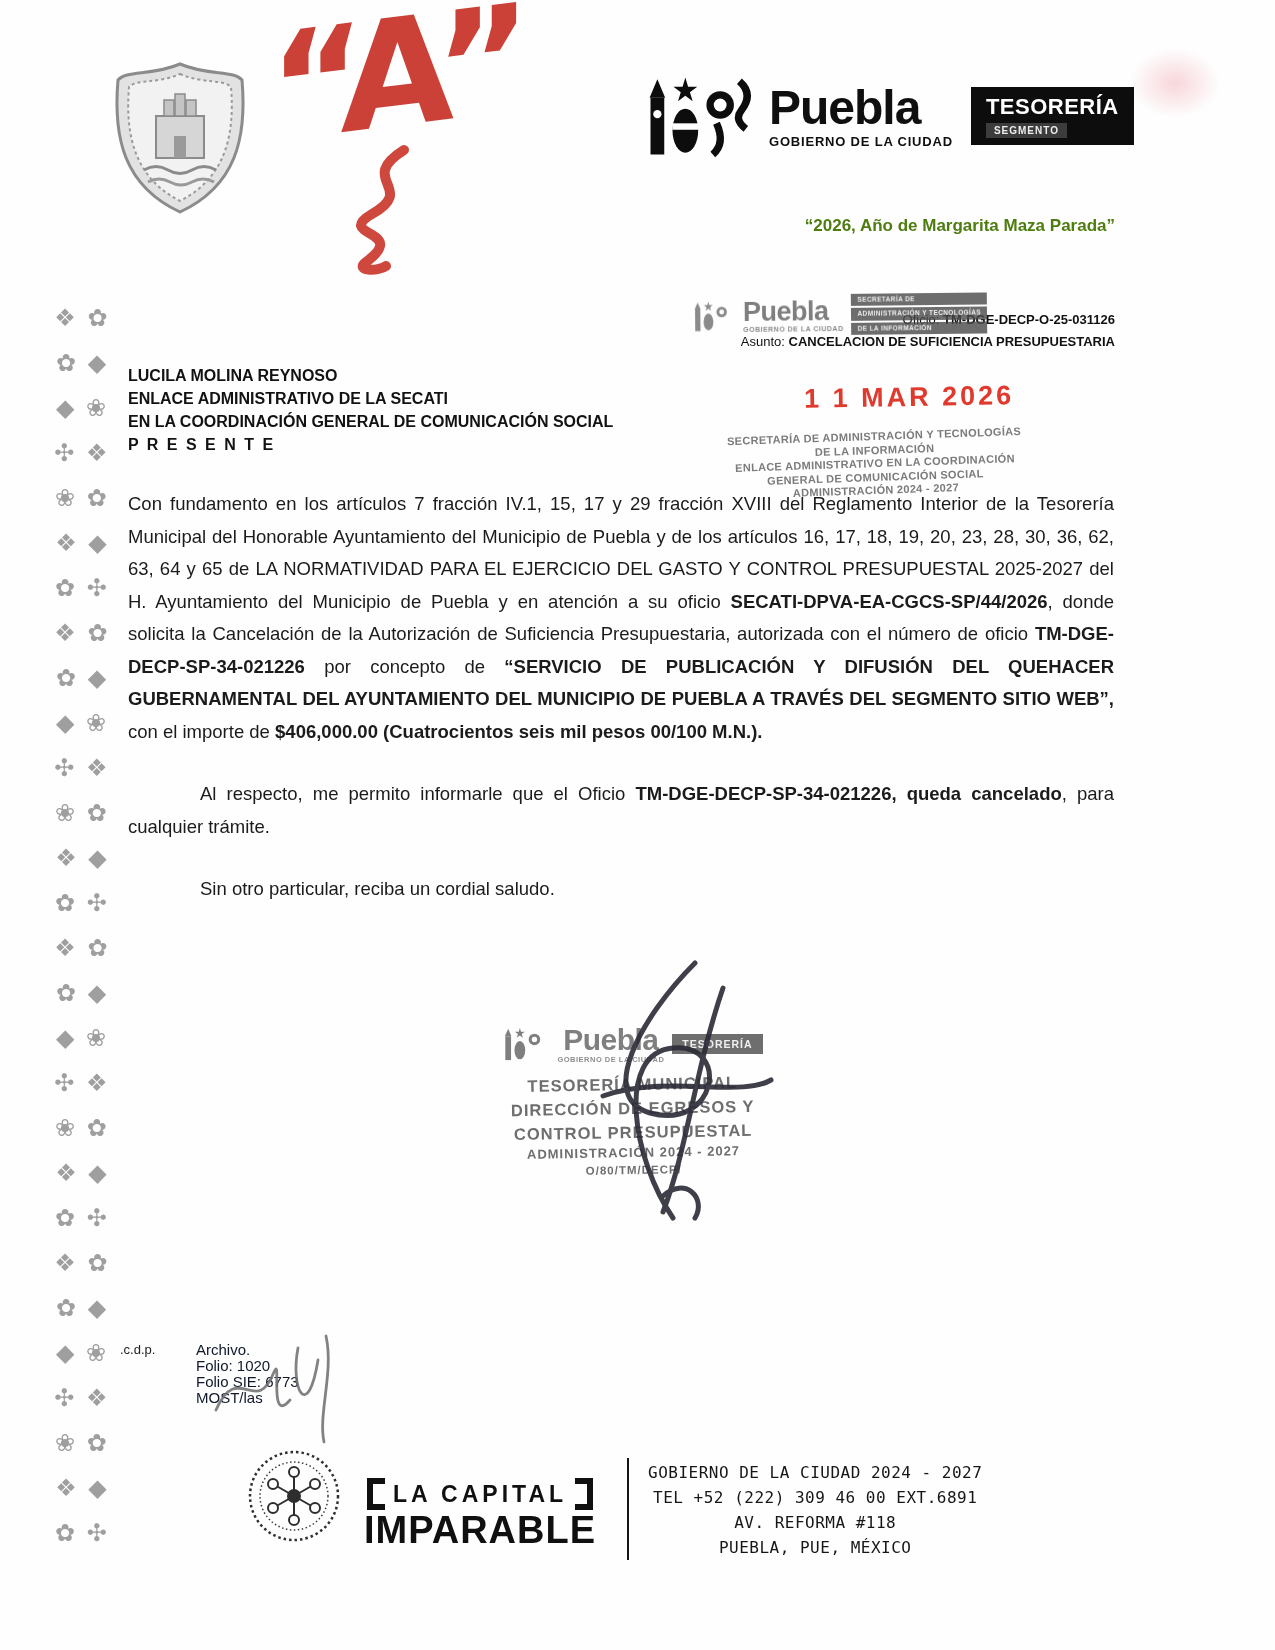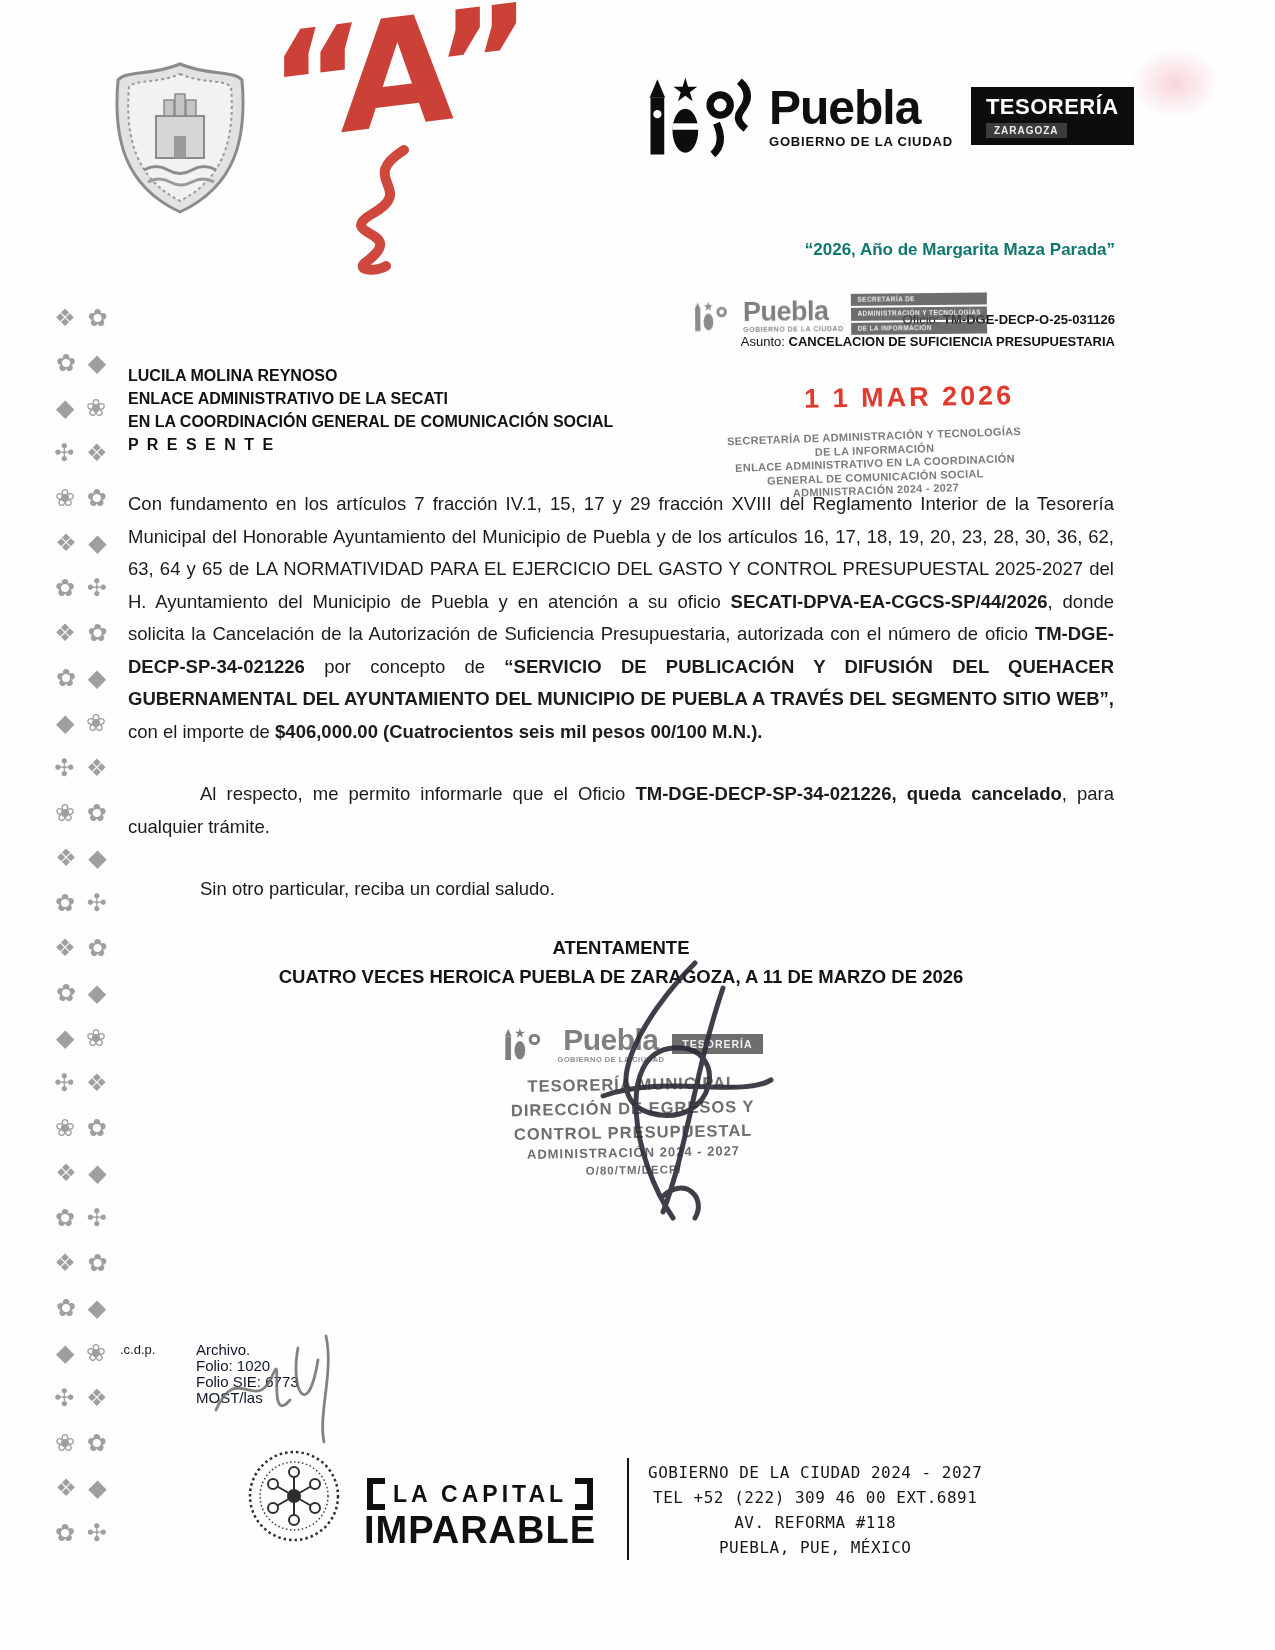--- a/index.html
+++ b/index.html
@@ -35,21 +35,21 @@
   
   .hlogo{left:645px;top:68px;display:flex;align-items:center;gap:14px;}
   .hlogo .word{line-height:1;}
   .hlogo .brand{font-size:48px;font-weight:800;letter-spacing:-1px;color:#0f0f0f;}
   .hlogo .sub{font-size:13px;font-weight:700;letter-spacing:.8px;color:#0f0f0f;margin-top:3px;}
   .deptbox{background:#0d0d0d;color:#fff;padding:9px 15px 7px;margin-left:4px;}
   .deptbox .l1{font-size:22px;font-weight:800;letter-spacing:.5px;line-height:1;}
   .deptbox .l2{display:inline-block;background:#3c3c3c;color:#ededed;font-size:10px;font-weight:700;
     letter-spacing:1px;padding:2px 8px;margin-top:5px;}
 
-  .year-legend{right:160px;top:240px;font-size:17px;font-weight:700;color:#0f766e;}
+  .year-legend{right:160px;top:216px;font-size:17px;font-weight:700;color:#4d7c0f;}
   .ref{right:160px;top:272px;text-align:right;font-size:13px;line-height:22px;color:#111;margin-top:37px;}
   .ref b{font-weight:800;}
   .ref .asunto b{}
 
   
   .ostamp{left:693px;top:294px;display:flex;align-items:center;gap:8px;
     opacity:.8;transform:rotate(-.6deg);filter:blur(.25px);}
   .ostamp .brand{font-size:27px;font-weight:800;color:#5f5f5f;letter-spacing:-.5px;line-height:1;}
   .ostamp .sub{font-size:7px;font-weight:700;color:#6f6f6f;letter-spacing:.5px;}
   .ostamp .boxes{display:flex;flex-direction:column;gap:2px;}
@@ -178,21 +178,21 @@
       <circle cx="82" cy="38" r="7" fill="#fff"></circle>
       <path d="M78 58 q10 22 -4 34" fill="none" stroke="#0d0d0d" stroke-width="8"></path>
       <path d="M103 12 q16 14 2 32 q-8 10 5 20" fill="none" stroke="#0d0d0d" stroke-width="8"></path>
     </svg>
     <div class="word">
       <div class="brand">Puebla</div>
       <div class="sub">GOBIERNO DE LA CIUDAD</div>
     </div>
     <div class="deptbox">
       <div class="l1">TESORERÍA</div>
-      <div class="l2">ZARAGOZA</div>
+      <div class="l2">SEGMENTO</div>
     </div>
   </div>
 
   <div class="abs year-legend">“2026, Año de Margarita Maza Parada”</div>
 
   <div class="abs ref">
     <div>
       <span>Oficio:</span>
       <b>TM-DGE-DECP-O-25-031126</b>
     </div>
@@ -238,24 +238,20 @@
     <div>GENERAL DE COMUNICACIÓN SOCIAL</div>
     <div>ADMINISTRACIÓN 2024 - 2027</div>
   </div>
 
   <div class="abs bodytext">
     <p><span>Con fundamento en los artículos 7 fracción IV.1, 15, 17 y 29 fracción XVIII del Reglamento Interior de la Tesorería Municipal del Honorable Ayuntamiento del Municipio de Puebla y de los artículos 16, 17, 18, 19, 20, 23, 28, 30, 36, 62, 63, 64 y 65 de LA NORMATIVIDAD PARA EL EJERCICIO DEL GASTO Y CONTROL PRESUPUESTAL 2025-2027 del H. Ayuntamiento del Municipio de Puebla y en atención a su oficio </span><b>SECATI-DPVA-EA-CGCS-SP/44/2026</b><span>, donde solicita la Cancelación de la Autorización de Suficiencia Presupuestaria, autorizada con el número de oficio </span><b>TM-DGE-DECP-SP-34-021226</b><span> por concepto de </span><b>“SERVICIO DE PUBLICACIÓN Y DIFUSIÓN DEL QUEHACER GUBERNAMENTAL DEL AYUNTAMIENTO DEL MUNICIPIO DE PUEBLA A TRAVÉS DEL SEGMENTO SITIO WEB”,</b><span> con el importe de </span><b>$406,000.00 (Cuatrocientos seis mil pesos 00/100 M.N.).</b></p>
     <p class="indent"><span>Al respecto, me permito informarle que el Oficio </span><b>TM-DGE-DECP-SP-34-021226, queda cancelado</b><span>, para cualquier trámite.</span></p>
     <p class="indent">Sin otro particular, reciba un cordial saludo.</p>
   </div>
 
-  <div class="abs closing">
-    <div>ATENTAMENTE</div>
-    <div>CUATRO VECES HEROICA PUEBLA DE ZARAGOZA, A 11 DE MARZO DE 2026</div>
-  </div>
 
   <div class="abs sigstamp">
     <div class="logo-row">
       <svg width="46" height="40" viewBox="0 0 120 100" fill="#6a6a6a">
         <rect x="6" y="30" width="15" height="62"></rect>
         <polygon points="5,30 13.5,10 22,30"></polygon>
         <polygon points="44,8 47,18 57,18 49,24 52,34 44,28 36,34 39,24 31,18 41,18"></polygon>
         <ellipse cx="44" cy="66" rx="14" ry="24"></ellipse>
         <circle cx="82" cy="38" r="15"></circle>
         <circle cx="82" cy="38" r="7" fill="#fff"></circle>

